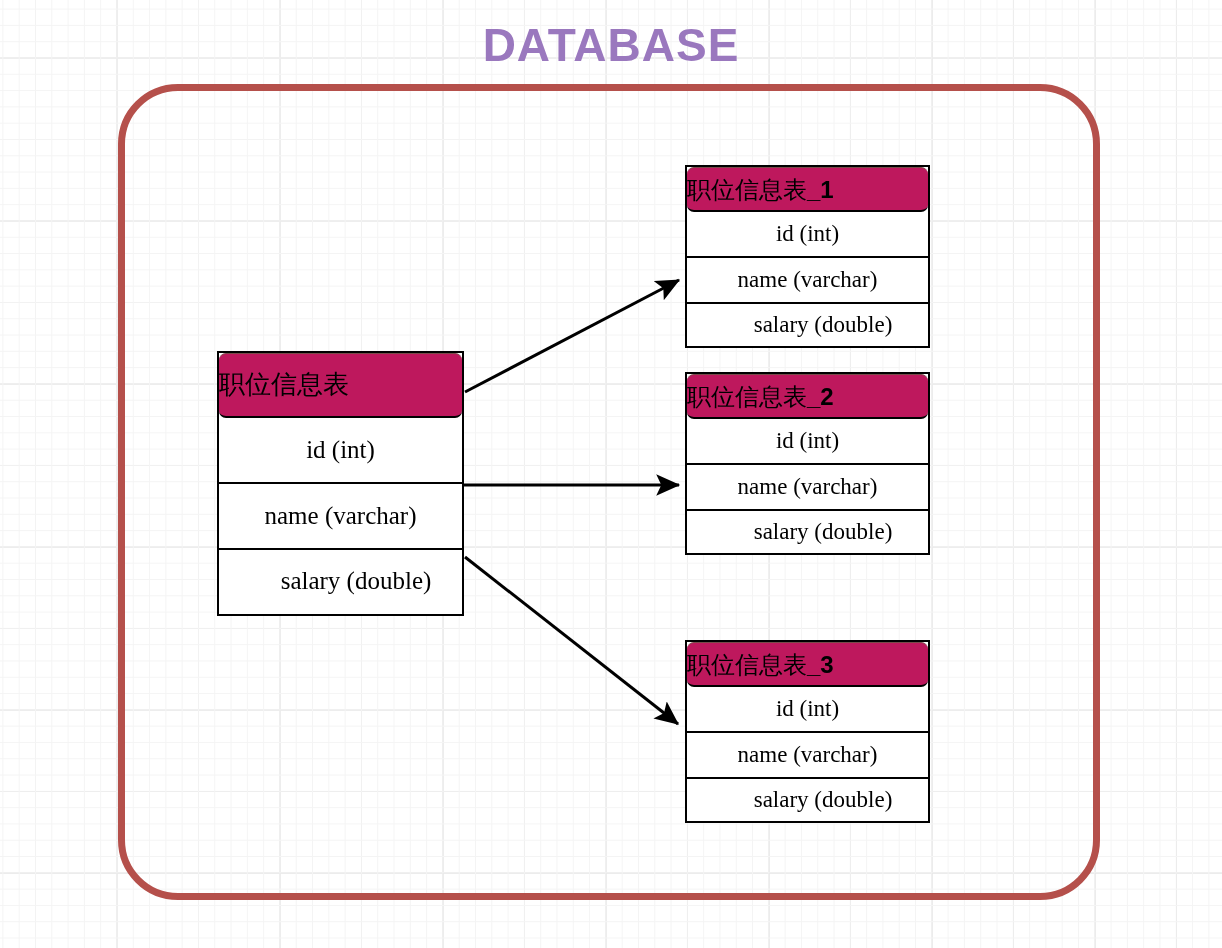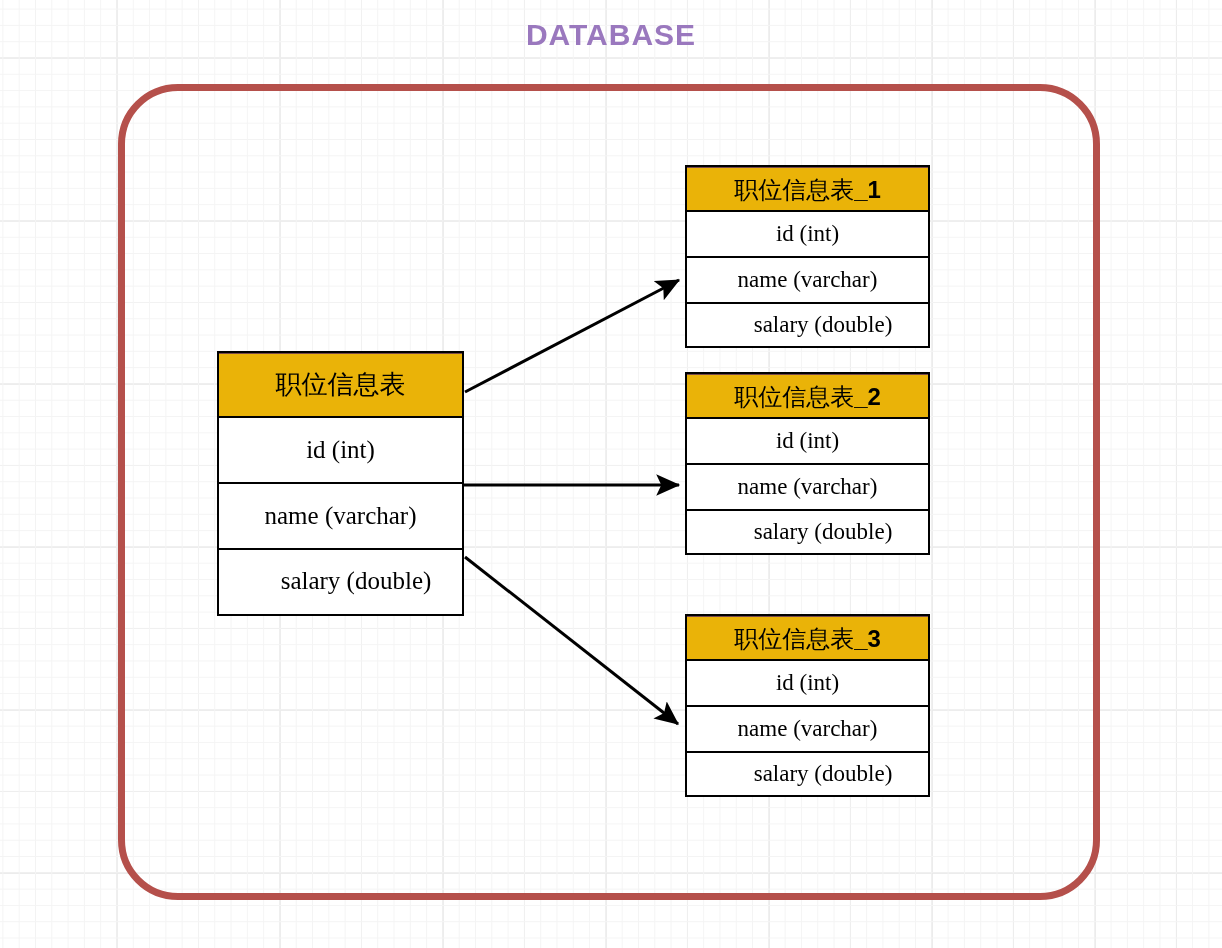--- a/index.html
+++ b/index.html
@@ -33,21 +33,21 @@
 
   
   #title {
     position: absolute;
     left: 0;
     top: 18px;
     width: 1222px;
     text-align: center;
     font-family: "Liberation Sans", sans-serif;
     font-weight: bold;
-    font-size: 30px;
+    font-size: 46px;
     letter-spacing: 1px;
     color: #9a78be;
     user-select: none;
   }
 
   
   #db-container {
     position: absolute;
     left: 118px;
     top: 84px;
@@ -61,28 +61,28 @@
 
   
   .table {
     position: absolute;
     box-sizing: border-box;
     background: #ffffff;
     border: 2px solid #000000;
     z-index: 5;
   }
   .table .hdr {
-    background: #eab308;
+    background: #be185d;
     border-bottom: 2px solid #000000;
     box-sizing: border-box;
-    text-align: center;
     font-family: "Liberation Serif", serif;
     color: #000000;
     white-space: nowrap;
     overflow: hidden;
+    border-radius: 7px;
   }
   .table .hdr .suffix {
     font-family: "Liberation Sans", sans-serif;
     font-weight: bold;
   }
   .table .row {
     box-sizing: border-box;
     text-align: center;
     font-family: Liberation Serif, serif;
     color: #000000;
@@ -126,21 +126,21 @@
   }
   .table-right .row {
     height: 46px;
     line-height: 44px;
     font-size: 23px;
   }
   .table-right .row.last { height: 44px; line-height: 42px; }
 
   #table-1 { top: 165px; }
   #table-2 { top: 372px; }
-  #table-3 { top: 614px; }
+  #table-3 { top: 640px; }
 
   
   #arrows {
     position: absolute;
     left: 0;
     top: 0;
     width: 1222px;
     height: 948px;
     pointer-events: none;
     z-index: 4;

